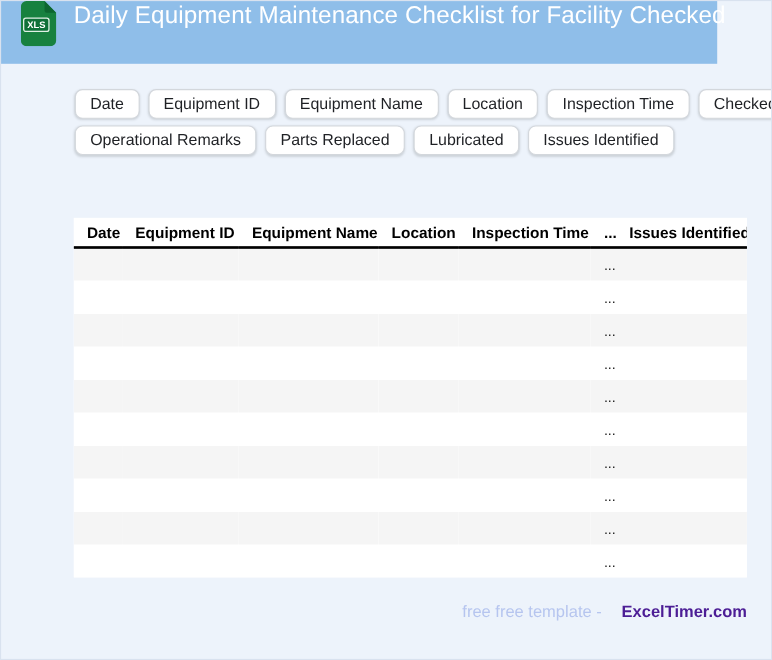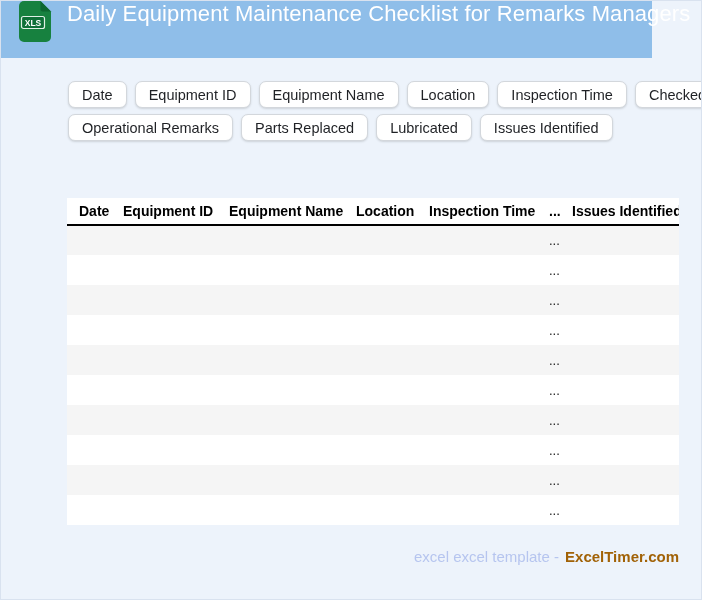--- a/index.html
+++ b/index.html
@@ -104,38 +104,38 @@
   .footer {
     position: absolute;
     top: 547px;
     right: 22px;
     font-size: 15px;
     color: #b6c5ef;
     white-space: nowrap;
   }
   .footer .brand {
     font-weight: bold;
-    color: #a16207;
-    margin-left: 6px;
+    color: #4c1d95;
+    margin-left: 18px;
     text-align: center;
   }
 </style>
 </head>
 <body>
 
 <div class="page">
 
   <div class="header">
     <svg class="file-icon" width="33" height="41" viewBox="0 0 33 41" aria-hidden="true">
       <path d="M5 0 h16.5 L32 10.5 V36 a5 5 0 0 1 -5 5 H5 a5 5 0 0 1 -5 -5 V5 a5 5 0 0 1 5 -5 z" fill="#17813f"></path>
       <path d="M21.5 0 L32 10.5 h-8.5 a2 2 0 0 1 -2 -2 z" fill="#0d6630"></path>
       <rect x="2.5" y="15.5" width="23" height="12" rx="2" fill="#0f7038" stroke="#dff0e5" stroke-width="1.2"></rect>
       <text x="14" y="24.7" text-anchor="middle" font-family="Liberation Sans, sans-serif" font-size="8.5" font-weight="bold" fill="#ffffff">XLS</text>
     </svg>
-    <div class="header-title">Daily Equipment Maintenance Checklist for Remarks Managers</div>
+    <div class="header-title">Daily Equipment Maintenance Checklist for Facility Checked</div>
   </div>
 
   <div class="chips">
     <div class="chip-row">
       <span class="chip">Date</span>
       <span class="chip">Equipment ID</span>
       <span class="chip">Equipment Name</span>
       <span class="chip">Location</span>
       <span class="chip">Inspection Time</span>
       <span class="chip">Checked By</span>
@@ -259,16 +259,16 @@
             <td></td>
             <td></td>
             <td>...</td>
             <td></td>
           </tr>
         </tbody>
     </table>
   </div>
 
   <div class="footer">
-    <span>excel excel template -</span><span class="brand">ExcelTimer.com</span>
+    <span>free free template -</span><span class="brand">ExcelTimer.com</span>
   </div>
 
 </div>
 
 </body></html>

